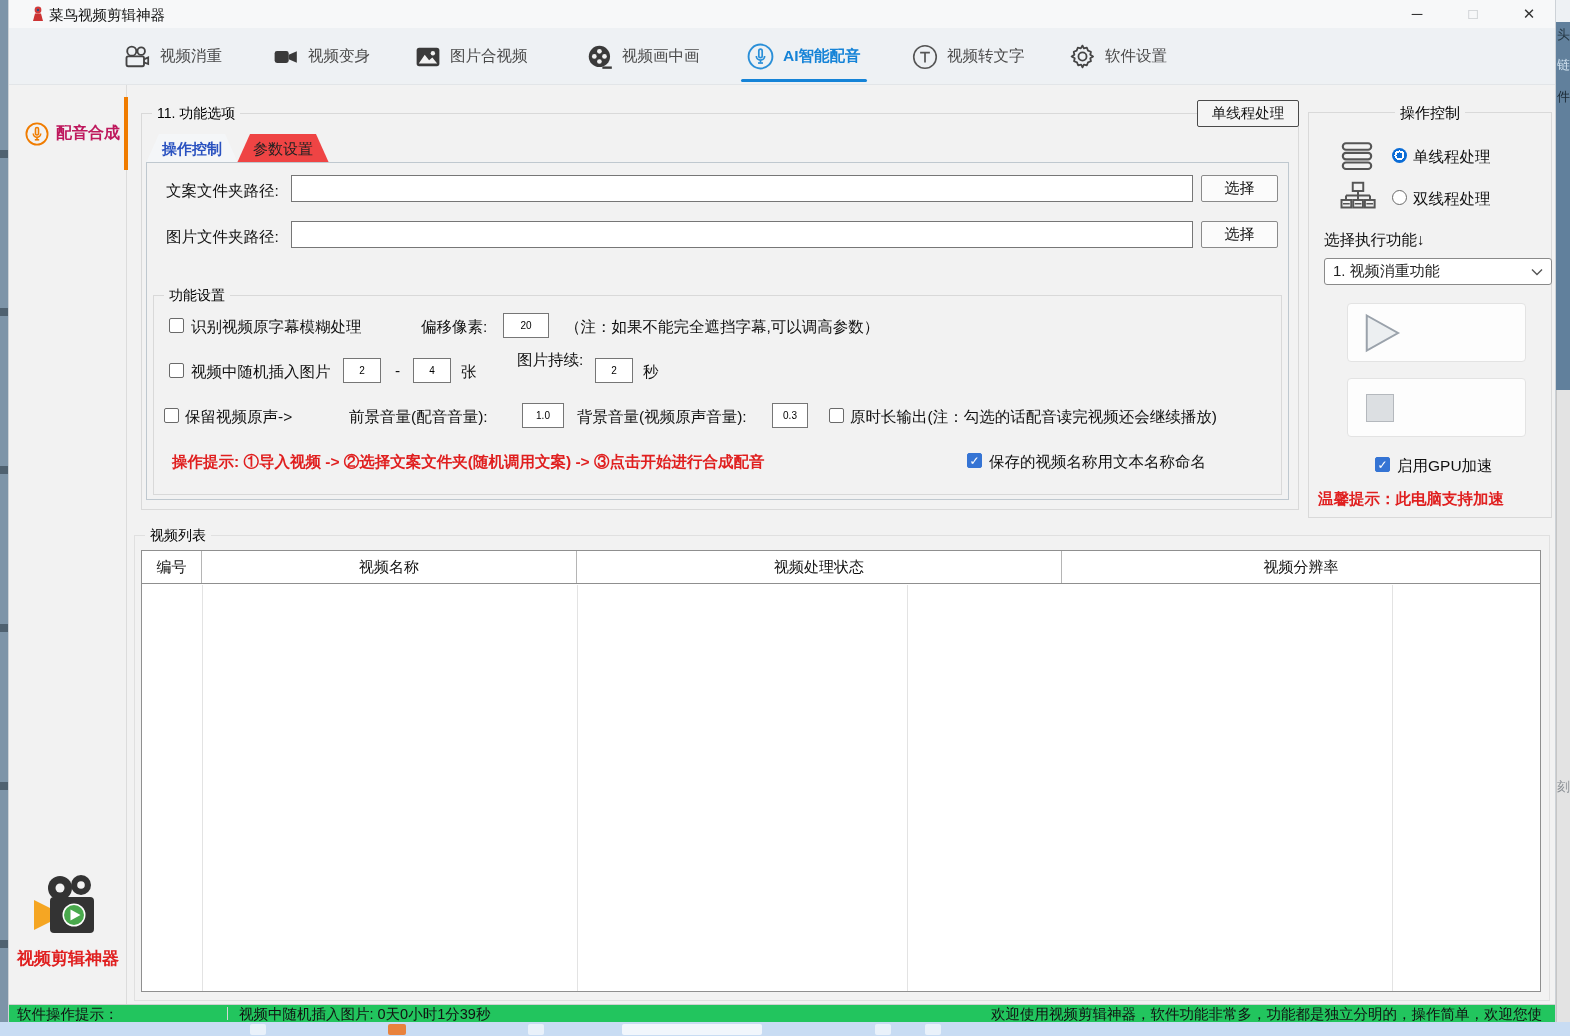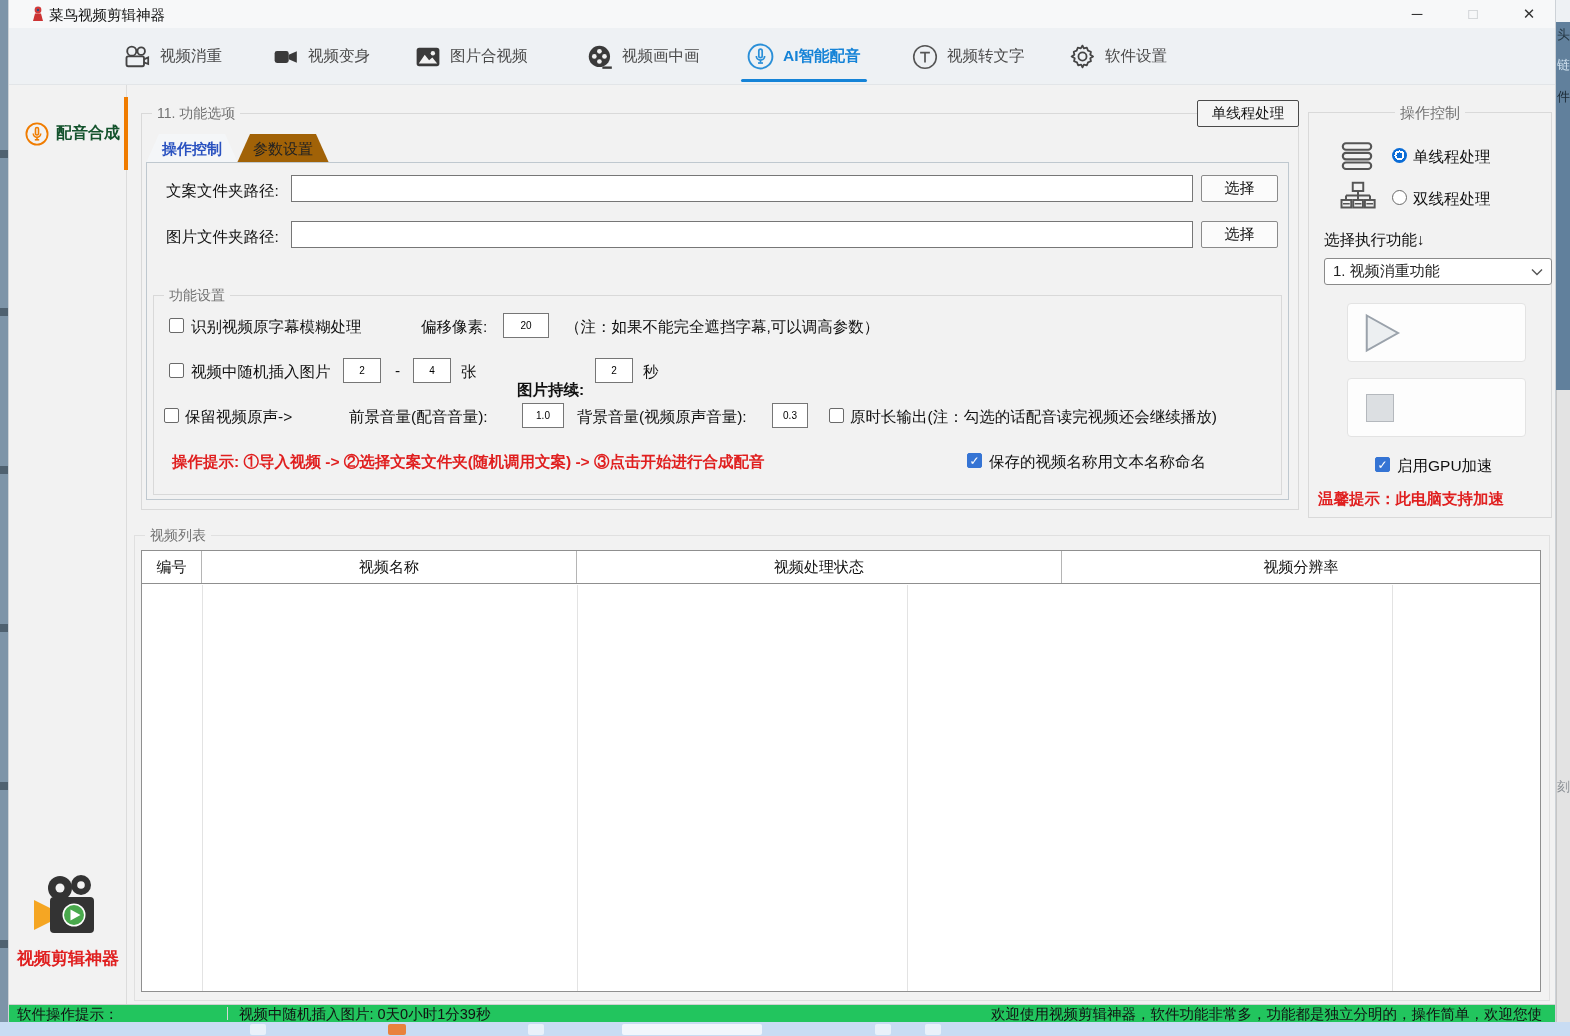--- a/index.html
+++ b/index.html
@@ -33,36 +33,36 @@
   .navbar { position:absolute; left:0; top:28px; width:100%; height:57px; background:#eef1f4; border-bottom:1px solid #e2e5e8; }
   .nav-item { position:absolute; top:0; height:57px; display:flex; align-items:center; gap:9px; font-size:15.5px; color:#4a4a4a; cursor:default; }
   .nav-item svg { display:block; }
   .nav-item.active { color:#1583d7; font-weight:bold; }
   .nav-item.active::after { content:""; position:absolute; left:-6px; right:-6px; bottom:3px; height:3px; background:#1583d7; border-radius:2px; }
 
   
   .sidebar { position:absolute; left:0; top:85px; width:118px; height:919px; background:#f2f2f2; border-right:1px solid #dcdcdc; }
   .side-item { position:absolute; left:0; top:12px; width:118px; height:73px; display:flex; align-items:center; gap:7px; padding-left:16px; }
   .side-item::after { content:""; position:absolute; right:-1px; top:0; width:4px; height:73px; background:#f07c00; }
-  .side-item .lbl { color:#14532d; font-weight:bold; font-size:16px; }
+  .side-item .lbl { color:#be185d; font-weight:bold; font-size:16px; }
   .side-logo { position:absolute; left:0; top:790px; width:118px; text-align:center; }
   .side-logo .lg-lbl { display:block; margin-top:4px; color:#e02020; font-weight:bold; font-size:17px; }
 
   
   .groupbox { position:absolute; border:1px solid #d9d9d9; background:transparent; }
-  .group-label { position:absolute; top:-9px; left:10px; background:#f2f2f2; padding:0 5px; font-size:14px; color:#737373; white-space:nowrap; }
+  .group-label { position:absolute; top:-9px; left:10px; background:#f2f2f2; padding:0 5px; font-size:14px; color:#000000; white-space:nowrap; }
   .group-label.center { left:50%; transform:translateX(-50%); font-size:15px; }
 
   .btn { background:#fbfbfb; border:1px solid #8a8a8a; border-radius:2px; font-size:15px; color:#111;
     display:flex; align-items:center; justify-content:center; font-family:"Liberation Sans",sans-serif; }
   .help-btn { position:absolute; left:1188px; top:100px; width:102px; height:27px; border:1px solid #4a4a4a; background:#f4f4f4; font-size:14.5px; }
 
   
   .tab { position:absolute; top:134px; height:29px; line-height:30px; padding:0 16px; font-size:15px;
-    clip-path:polygon(13px 0, calc(100% - 13px) 0, 100% 100%, 0 100%); background:#a16207; color:#222; }
+    clip-path:polygon(13px 0, calc(100% - 13px) 0, 100% 100%, 0 100%); background:#ef4444; color:#222; }
   .tab.sel { background:#f4f6f8; color:#2a52c0; font-weight:bold; }
   .tab-panel { position:absolute; left:145px; top:162px; width:1143px; height:338px; border:1px solid #bfc8cf; background:#f2f2f2; }
 
   .flabel { position:absolute; font-size:15.5px; color:#111; white-space:nowrap; }
   .tinput { position:absolute; height:27px; background:#fff; border:1px solid #767676; font-size:14px; padding:0 6px; font-family:"Liberation Sans",sans-serif; }
   .ninput { position:absolute; height:25px; width:46px; background:#fff; border:1px solid #767676; font-size:10px; text-align:center; font-family:"Liberation Sans",sans-serif; }
 
   .cb { position:absolute; width:15px; height:15px; background:#fff; border:1px solid #6a6a6a; border-radius:2px; }
   .cb.checked { background:#3574d4; border-color:#3574d4; color:#fff; font-size:12px; line-height:14px; text-align:center; }
   .red { color:#e01f1f; font-weight:bold; }
@@ -242,21 +242,21 @@
     <span class="flabel" style="left:412px;top:317px;">偏移像素:</span>
     <input class="ninput" style="left: 494px; top: 313px;" value="20">
     <span class="flabel" style="left:556px;top:317px;">（注：如果不能完全遮挡字幕,可以调高参数）</span>
 
     <span class="cb" style="left:160px;top:363px;"></span>
     <span class="flabel" style="left:182px;top:362px;">视频中随机插入图片</span>
     <input class="ninput" style="left: 334px; top: 358px; width: 38px;" value="2">
     <span class="flabel" style="left:386px;top:362px;">-</span>
     <input class="ninput" style="left: 404px; top: 358px; width: 38px;" value="4">
     <span class="flabel" style="left:452px;top:362px;">张</span>
-    <span class="flabel" style="left:508px;top:380px;font-weight:bold;">图片持续:</span>
+    <span class="flabel" style="left:508px;top:350px;">图片持续:</span>
     <input class="ninput" style="left: 586px; top: 358px; width: 38px;" value="2">
     <span class="flabel" style="left:634px;top:362px;">秒</span>
 
     <span class="cb" style="left:155px;top:408px;"></span>
     <span class="flabel" style="left:176px;top:407px;">保留视频原声-&gt;</span>
     <span class="flabel" style="left:340px;top:407px;">前景音量(配音音量):</span>
     <input class="ninput" style="left: 513px; top: 403px; width: 42px;" value="1.0">
     <span class="flabel" style="left:568px;top:407px;">背景音量(视频原声音量):</span>
     <input class="ninput" style="left: 763px; top: 403px; width: 36px;" value="0.3">
     <span class="cb" style="left:820px;top:408px;"></span>

